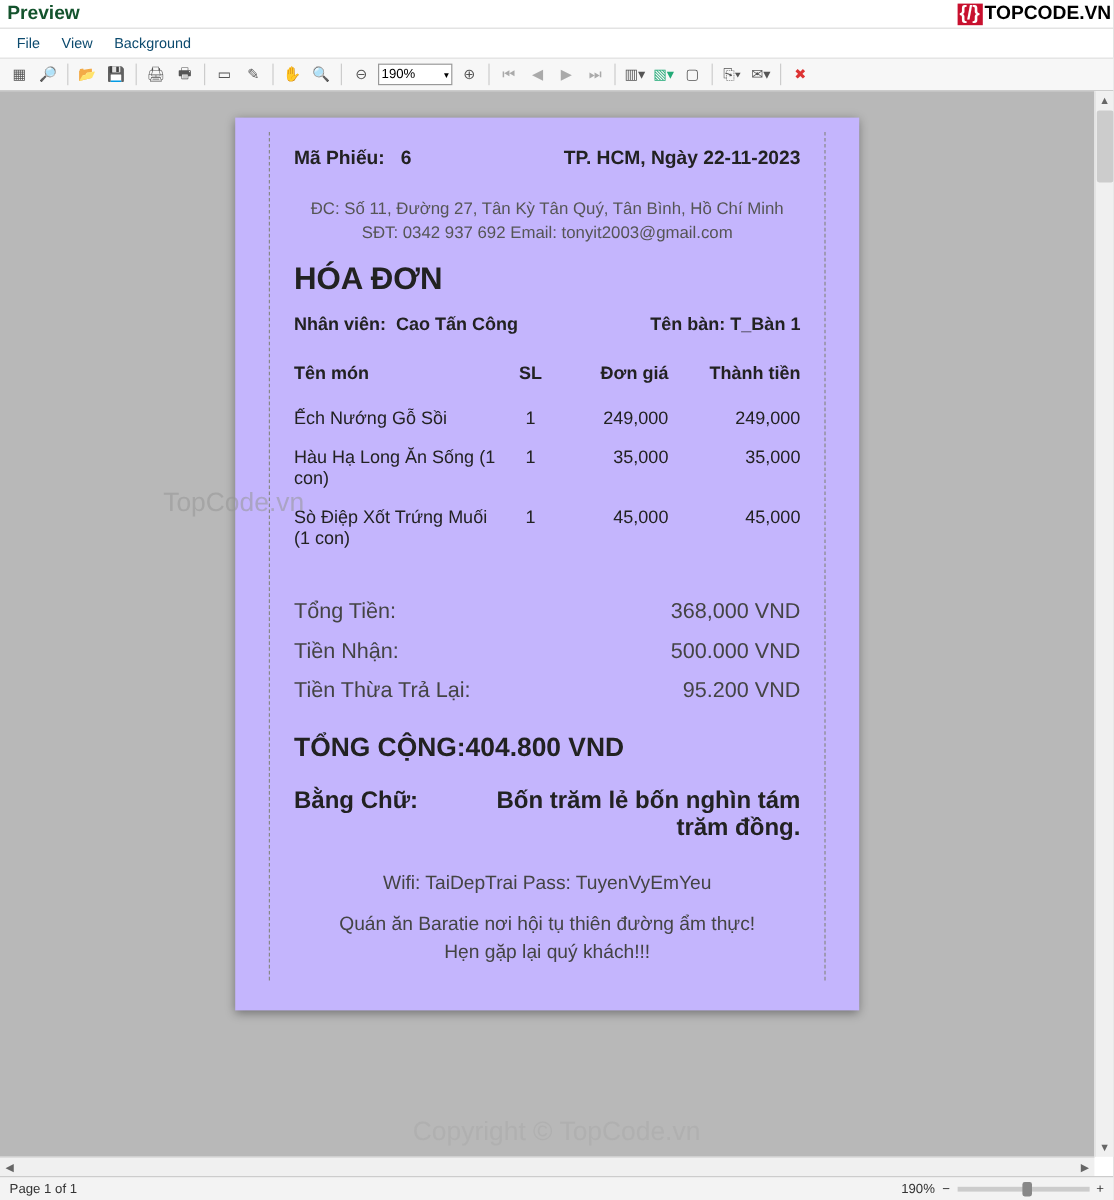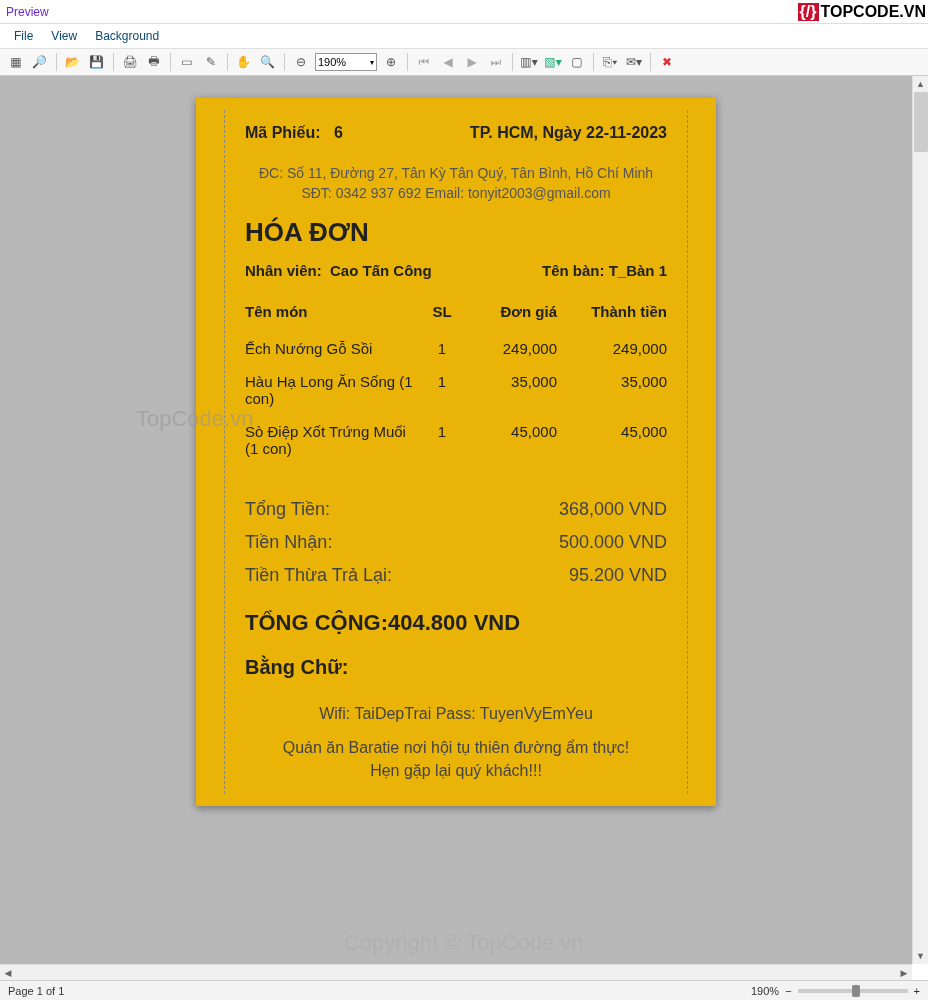--- a/index.html
+++ b/index.html
@@ -1,40 +1,40 @@
 <!DOCTYPE html>
 <html><head>
 <meta charset="utf-8">
 <style>
 * { margin: 0; padding: 0; box-sizing: border-box; }
 body { font-family: "Segoe UI", Tahoma, sans-serif; font-size: 12px; background: #fff; width: 928px; height: 1000px; overflow: hidden; position: relative; }
 
 .titlebar { height: 24px; display: flex; align-items: center; padding: 0 6px; border-bottom: 1px solid #ddd; position: relative; }
-.titlebar .title { font-size: 12px; color: #6d28d9; }
+.titlebar .title { font-size: 16px; color: #14532d; font-weight: bold; }
 .logo-right { position: absolute; right: 2px; top: 0; height: 24px; display: flex; align-items: center; font-weight: bold; font-size: 16px; font-family: Arial, sans-serif; }
 .logo-right .lred { background: #c8102e; color: #fff; padding: 0 2px; }
 .logo-right .lbl { color: #000; margin-left: 2px; }
 
 .menubar { height: 24px; display: flex; align-items: center; gap: 18px; padding: 0 14px; font-size: 12px; color: #0c4a6e; }
 
 .toolbar { height: 28px; display: flex; align-items: center; gap: 4px; padding: 0 6px; border-top: 1px solid #e0e0e0; border-bottom: 1px solid #ccc; background: #f7f7f7; }
 .tbtn { width: 20px; height: 20px; display: flex; align-items: center; justify-content: center; font-size: 12px; color: #555; cursor: pointer; }
 .tsep { width: 1px; height: 18px; background: #ccc; margin: 0 2px; }
 .zoomselect { width: 62px; height: 18px; font-size: 11px; border: 1px solid #999; background: #fff; padding: 0 2px; display: flex; align-items: center; justify-content: space-between; }
 .zoomselect .caret { font-size: 8px; }
 
 .viewport { position: absolute; top: 76px; left: 0; right: 16px; bottom: 36px; background: #b8b8b8; overflow: hidden; }
 .vscroll { position: absolute; top: 76px; right: 0; width: 16px; bottom: 36px; background: #f0f0f0; border-left: 1px solid #ddd; }
 .vscroll .up, .vscroll .dn { height: 16px; text-align: center; font-size: 9px; color: #666; line-height: 16px; }
 .vscroll .thumb { position: absolute; top: 16px; width: 14px; left: 1px; height: 60px; background: #ccc; border-radius: 2px; }
 .hscroll { position: absolute; left: 0; right: 16px; bottom: 20px; height: 16px; background: #f0f0f0; border-top: 1px solid #ddd; }
 .hscroll .lt, .hscroll .rt { width: 16px; height: 16px; display: inline-block; text-align: center; font-size: 9px; color: #666; line-height: 16px; }
 .hscroll .rt { float: right; }
 
-.paper { width: 520px; margin: 22px auto 0; background: #eab308; box-shadow: 0 2px 8px rgba(0,0,0,.4); position: relative; padding: 12px 0 12px; }
+.paper { width: 520px; margin: 22px auto 0; background: #c4b5fd; box-shadow: 0 2px 8px rgba(0,0,0,.4); position: relative; padding: 12px 0 25px; }
 .receipt { margin: 0 28px; border-left: 1px dashed #888; border-right: 1px dashed #888; padding: 14px 20px 12px; font-family: Arial, sans-serif; color: #222; }
 .hdr { display: flex; justify-content: space-between; font-weight: bold; font-size: 16px; }
 .addr { text-align: center; font-size: 14px; color: #555; margin-top: 22px; line-height: 1.4; }
 .bigtitle { text-align: left; font-size: 26px; font-weight: bold; margin-top: 14px; }
 .info { display: flex; justify-content: space-between; font-size: 15px; font-weight: bold; margin-top: 14px; }
 .info span.v { font-weight: bold; }
 
 table.items { width: 100%; border-collapse: collapse; margin-top: 24px; font-size: 14px; }
 table.items th { text-align: left; font-weight: bold; font-size: 15px; padding-bottom: 12px; }
 table.items th:nth-child(2), table.items td:nth-child(2) { text-align: center; width: 50px; }
@@ -174,20 +174,21 @@
             <span>Tiền Thừa Trả Lại:</span>
             <span>95.200 VND</span>
           </div>
         </div>
       <div class="grand">
         <span>TỔNG CỘNG:</span>
         <span>404.800 VND</span>
       </div>
       <div class="words">
         <span class="lbl">Bằng Chữ:</span>
+        <span class="val">Bốn trăm lẻ bốn nghìn tám trăm đồng.</span>
       </div>
       <div class="wifi">Wifi: TaiDepTrai    Pass: TuyenVyEmYeu</div>
       <div class="bye">
         <div>Quán ăn Baratie nơi hội tụ thiên đường ẩm thực!</div>
         <div>Hẹn gặp lại quý khách!!!</div>
       </div>
     </div>
   </div>
 </div>
 

